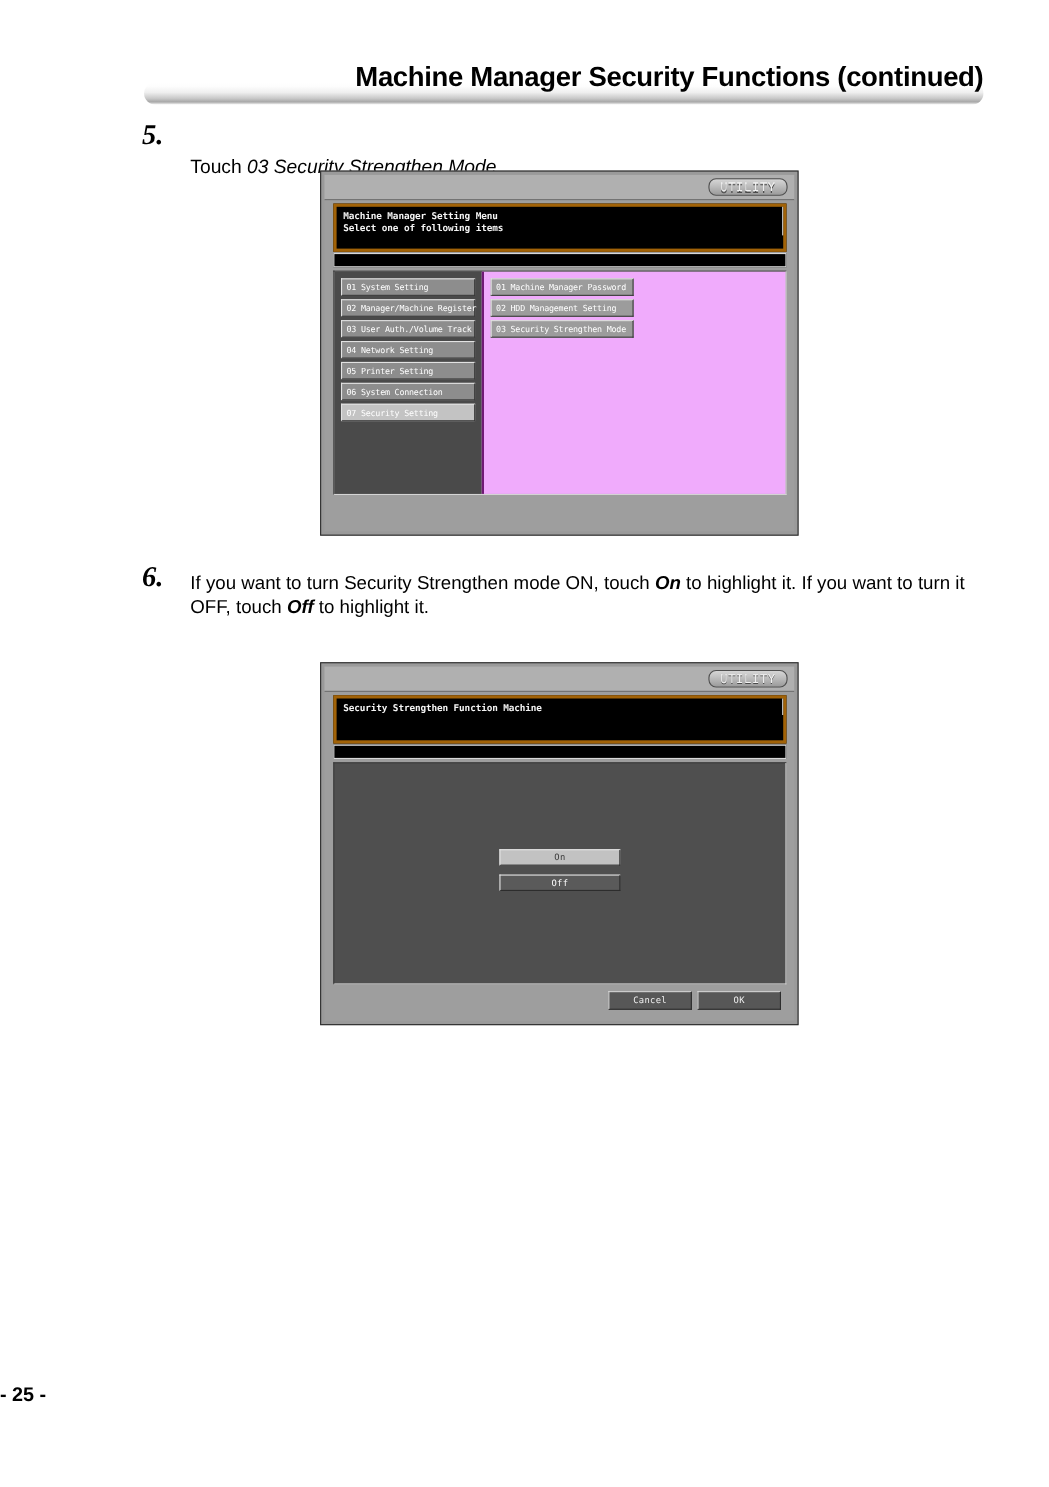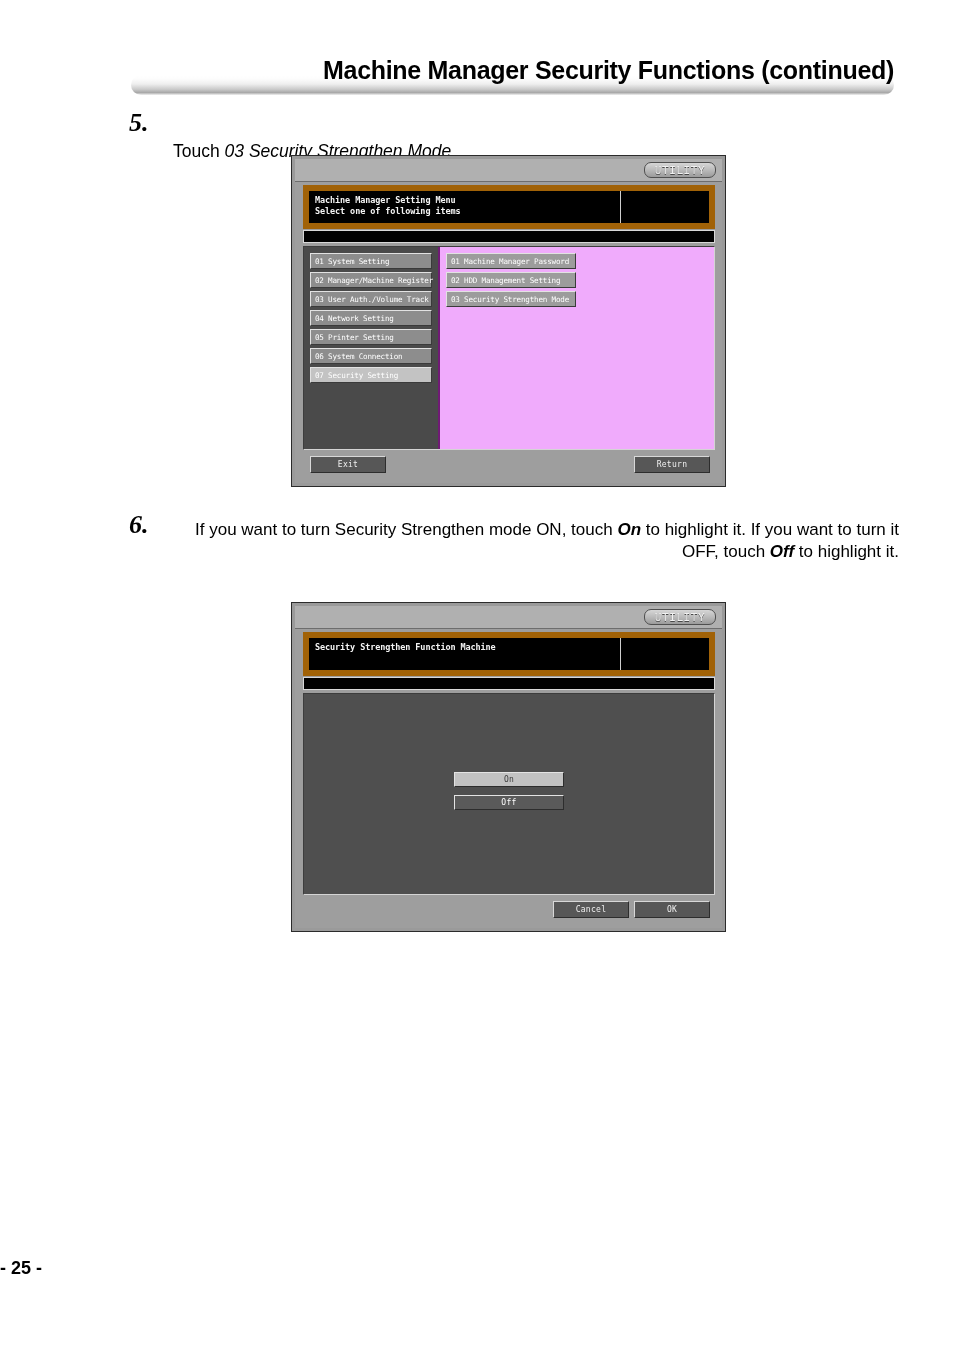--- a/index.html
+++ b/index.html
@@ -70,21 +70,20 @@
     margin-top: 29px;
   }
   .step-title .ital {
     font-style: italic;
   }
   .step-desc {
     font-size: 17px;
     line-height: 1.3;
     margin-top: 5px;
     max-width: 730px;
-    text-align: right;
   }
   .step-desc b {
     font-weight: bold;
     font-style: italic;
   }
 
   #step5 { top: 112px; }
   #step6 { top: 514px; }
 
   
@@ -134,24 +133,25 @@
     text-shadow: 0 1px 0 #4a4a4a;
   }
 
   
   .msg-wrap {
     position: absolute;
     left: 8px;
     right: 7px;
     top: 26px;
     height: 44px;
-    border: 6px solid #a16207;
+    border: 3px solid #a16207;
     box-sizing: border-box;
     display: flex;
     background: #000;
+    flex-direction: column;
   }
   .msg-main {
     flex: 1 1 auto;
     padding: 4px 0 0 6px;
     border-right: 1px solid #cfcfcf;
   }
   .msg-side {
     width: 88px;
     flex: 0 0 88px;
   }
@@ -387,28 +387,20 @@
         </div>
         <div class="menu-btn">
           <span>02 HDD Management Setting</span>
         </div>
         <div class="menu-btn">
           <span>03 Security Strengthen Mode</span>
         </div>
       </div>
     </div>
 
-    <div class="btn-bar">
-      <div class="lcd-btn btn-exit">
-        <span>Exit</span>
-      </div>
-      <div class="lcd-btn btn-return">
-        <span>Return</span>
-      </div>
-    </div>
 
   </div>
 </div>
 
 <div class="step" id="step6">
   <div class="step-num">6.</div>
   <div class="step-body">
     <div class="step-desc"><span>If you want to turn Security Strengthen mode ON, touch </span><b>On</b><span> to highlight it. If you want to turn it OFF, touch </span><b>Off</b><span> to highlight it.</span></div>
   </div>
 </div>

